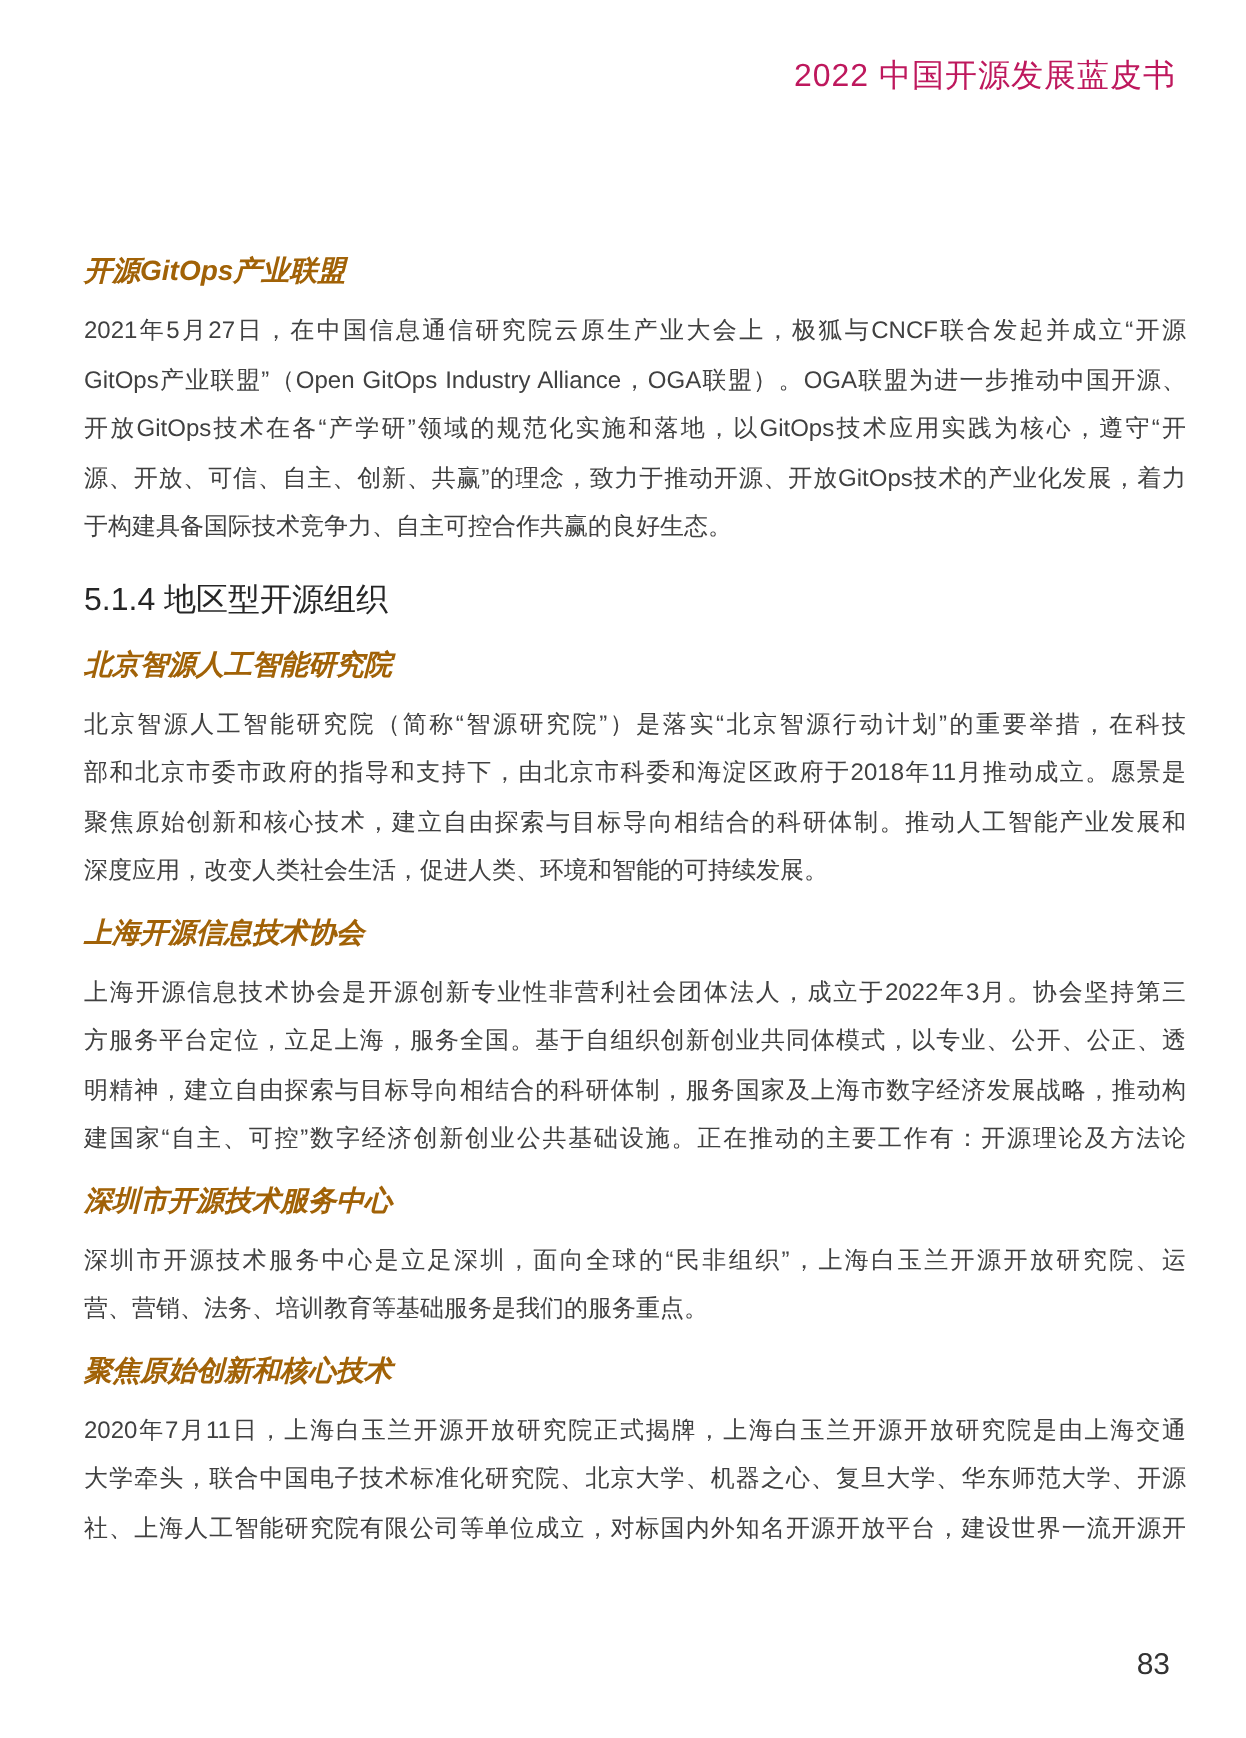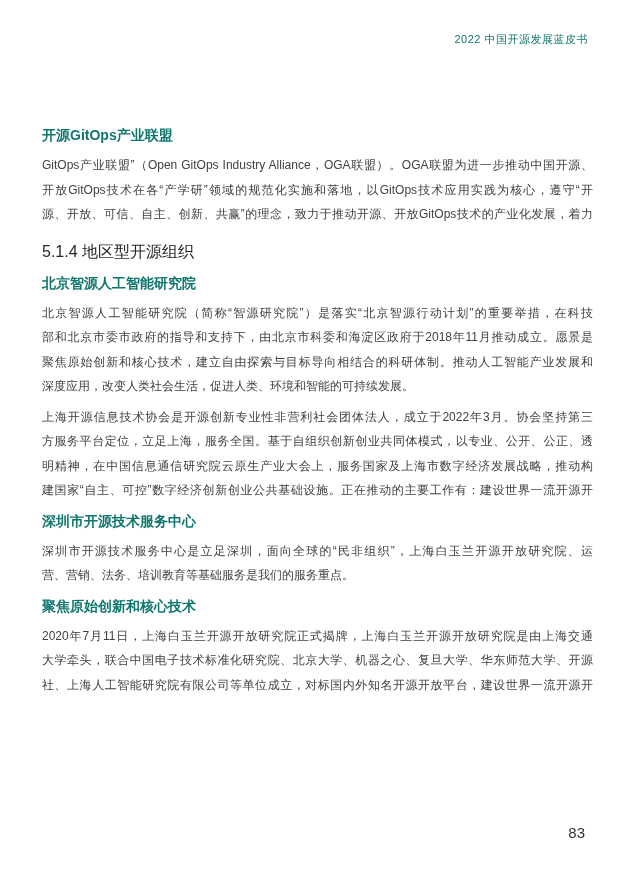--- a/index.html
+++ b/index.html
@@ -12,38 +12,39 @@
     position: relative;
     width: 623px;
     height: 869px;
     background: #ffffff;
     overflow: hidden;
   }
   .header {
     position: absolute;
     top: 31px;
     right: 35px;
-    font-size: 11px;
+    font-size: 16px;
     line-height: 16px;
-    color: #0f766e;
+    color: #be185d;
     letter-spacing: 0.5px;
   }
   .content {
     position: absolute;
     left: 42px;
     top: 123px;
     width: 551px;
   }
   .content > :first-child { margin-top: 0; }
   .h-sub {
     font-size: 14px;
     font-weight: 700;
     line-height: 24px;
     margin: 6px 0 0 0;
-    color: #0f766e;
+    color: #a16207;
+    font-style: italic;
   }
   .h-sec {
     font-size: 16px;
     font-weight: 400;
     line-height: 26px;
     margin: 12px 0 0 0;
     color: #262626;
   }
   .para { margin: 6px 0 0 0; }
   .line {
@@ -67,37 +68,40 @@
 </style>
 </head>
 <body>
 
 <div class="page">
   <div class="header">2022 中国开源发展蓝皮书</div>
 
   <div class="content" id="content">
       <div class="h-sub">开源GitOps产业联盟</div>
       <div class="para">
+        <div class="line">2021年5月27日，在中国信息通信研究院云原生产业大会上，极狐与CNCF联合发起并成立“开源</div>
         <div class="line">GitOps产业联盟”（Open GitOps Industry Alliance，OGA联盟）。OGA联盟为进一步推动中国开源、</div>
         <div class="line">开放GitOps技术在各“产学研”领域的规范化实施和落地，以GitOps技术应用实践为核心，遵守“开</div>
         <div class="line">源、开放、可信、自主、创新、共赢”的理念，致力于推动开源、开放GitOps技术的产业化发展，着力</div>
+        <div class="line final">于构建具备国际技术竞争力、自主可控合作共赢的良好生态。</div>
       </div>
       <div class="h-sec">5.1.4 地区型开源组织</div>
       <div class="h-sub">北京智源人工智能研究院</div>
       <div class="para">
         <div class="line">北京智源人工智能研究院（简称“智源研究院”）是落实“北京智源行动计划”的重要举措，在科技</div>
         <div class="line">部和北京市委市政府的指导和支持下，由北京市科委和海淀区政府于2018年11月推动成立。愿景是</div>
         <div class="line">聚焦原始创新和核心技术，建立自由探索与目标导向相结合的科研体制。推动人工智能产业发展和</div>
         <div class="line final">深度应用，改变人类社会生活，促进人类、环境和智能的可持续发展。</div>
       </div>
+      <div class="h-sub">上海开源信息技术协会</div>
       <div class="para">
         <div class="line">上海开源信息技术协会是开源创新专业性非营利社会团体法人，成立于2022年3月。协会坚持第三</div>
         <div class="line">方服务平台定位，立足上海，服务全国。基于自组织创新创业共同体模式，以专业、公开、公正、透</div>
-        <div class="line">明精神，在中国信息通信研究院云原生产业大会上，服务国家及上海市数字经济发展战略，推动构</div>
-        <div class="line">建国家“自主、可控”数字经济创新创业公共基础设施。正在推动的主要工作有：建设世界一流开源开</div>
+        <div class="line">明精神，建立自由探索与目标导向相结合的科研体制，服务国家及上海市数字经济发展战略，推动构</div>
+        <div class="line">建国家“自主、可控”数字经济创新创业公共基础设施。正在推动的主要工作有：开源理论及方法论</div>
       </div>
       <div class="h-sub">深圳市开源技术服务中心</div>
       <div class="para">
         <div class="line">深圳市开源技术服务中心是立足深圳，面向全球的“民非组织”，上海白玉兰开源开放研究院、运</div>
         <div class="line final">营、营销、法务、培训教育等基础服务是我们的服务重点。</div>
       </div>
       <div class="h-sub">聚焦原始创新和核心技术</div>
       <div class="para">
         <div class="line">2020年7月11日，上海白玉兰开源开放研究院正式揭牌，上海白玉兰开源开放研究院是由上海交通</div>
         <div class="line">大学牵头，联合中国电子技术标准化研究院、北京大学、机器之心、复旦大学、华东师范大学、开源</div>

